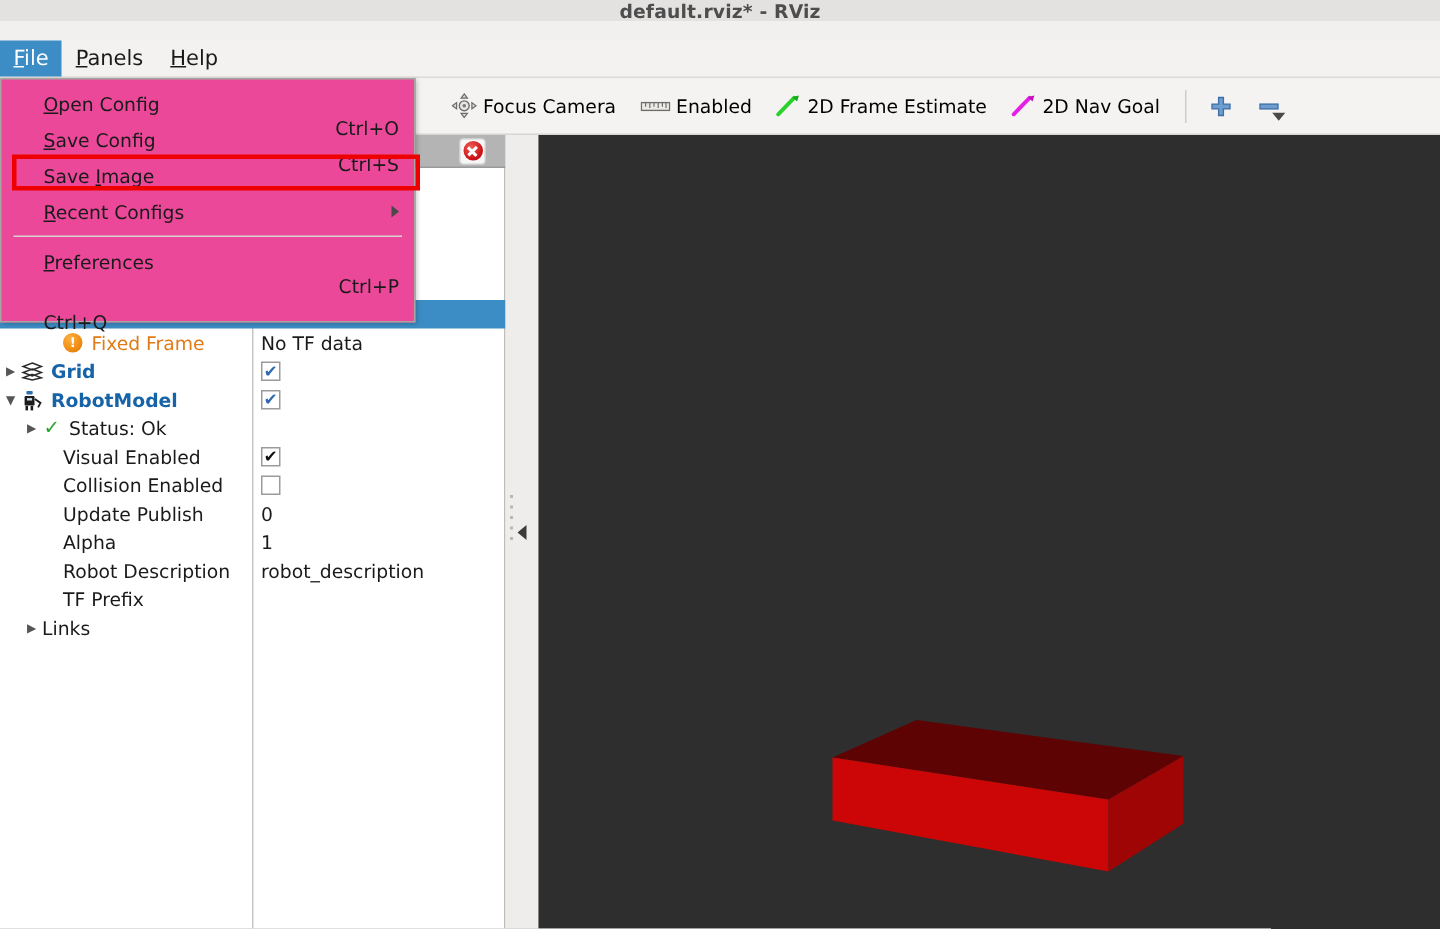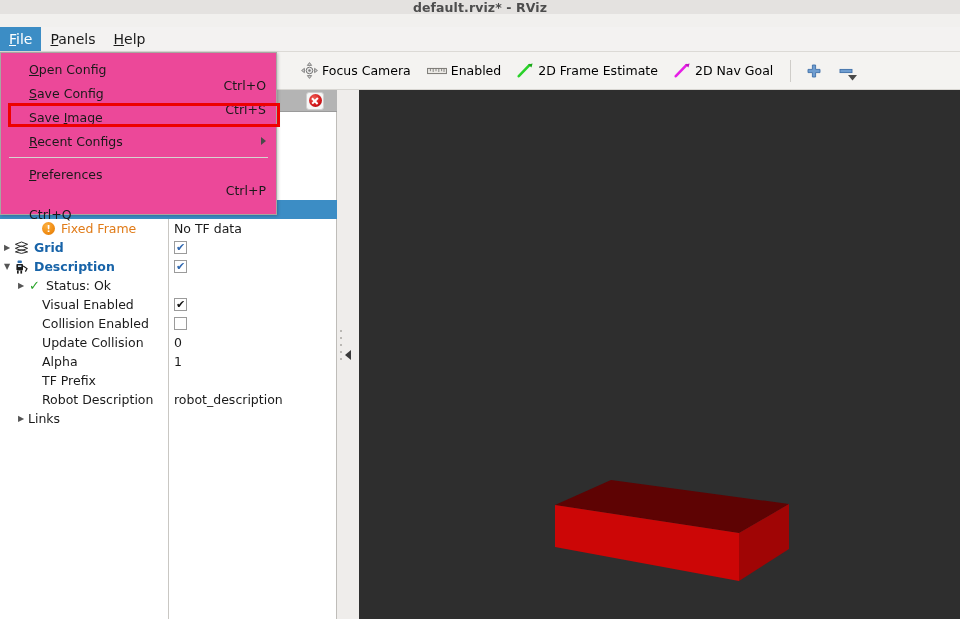--- a/index.html
+++ b/index.html
@@ -333,21 +333,21 @@
             <div class="label-cell">
               <span class="twisty">▼</span>
               <span class="grid-ico"><svg width="15" height="14" viewBox="0 0 15 14">
                   <rect x="3.6" y="0.6" width="4.2" height="2.4" rx="0.6" fill="#2f6fae"></rect>
                   <rect x="2.4" y="4" width="6.6" height="6.4" rx="0.8" fill="#1c1c1c"></rect>
                   <rect x="4" y="5.4" width="3.4" height="1.6" fill="#cfe4f5"></rect>
                   <path d="M9.2 6 L13 8.6 L11.4 11.6" stroke="#1c1c1c" stroke-width="1.2" fill="none"></path>
                   <rect x="3" y="10.6" width="1.7" height="3" fill="#1c1c1c"></rect>
                   <rect x="6.4" y="10.6" width="1.7" height="3" fill="#1c1c1c"></rect>
                 </svg></span>
-              <span class="name display">Description</span>
+              <span class="name display">RobotModel</span>
             </div>
             <div class="value-cell">
               <span class="cbox blue">✔</span>
             </div>
           </div>
           <div class="row">
             <div class="label-cell">
               <span class="spacer14"></span>
               <span class="twisty">▶</span>
               <span class="check-ico">✓</span>
@@ -375,21 +375,21 @@
             </div>
             <div class="value-cell">
               <span class="cbox off">✔</span>
             </div>
           </div>
           <div class="row">
             <div class="label-cell">
               <span class="spacer14"></span>
               <span class="spacer14"></span>
               <span class="twisty"></span>
-              <span class="name ">Update Collision</span>
+              <span class="name ">Update Publish</span>
             </div>
             <div class="value-cell">
               <span class="val">0</span>
             </div>
           </div>
           <div class="row">
             <div class="label-cell">
               <span class="spacer14"></span>
               <span class="spacer14"></span>
               <span class="twisty"></span>
@@ -397,34 +397,34 @@
             </div>
             <div class="value-cell">
               <span class="val">1</span>
             </div>
           </div>
           <div class="row">
             <div class="label-cell">
               <span class="spacer14"></span>
               <span class="spacer14"></span>
               <span class="twisty"></span>
+              <span class="name ">Robot Description</span>
+            </div>
+            <div class="value-cell">
+              <span class="val">robot_description</span>
+            </div>
+          </div>
+          <div class="row">
+            <div class="label-cell">
+              <span class="spacer14"></span>
+              <span class="spacer14"></span>
+              <span class="twisty"></span>
               <span class="name ">TF Prefix</span>
             </div>
             <div class="value-cell"></div>
-          </div>
-          <div class="row">
-            <div class="label-cell">
-              <span class="spacer14"></span>
-              <span class="spacer14"></span>
-              <span class="twisty"></span>
-              <span class="name ">Robot Description</span>
-            </div>
-            <div class="value-cell">
-              <span class="val">robot_description</span>
-            </div>
           </div>
           <div class="row">
             <div class="label-cell">
               <span class="spacer14"></span>
               <span class="twisty">▶</span>
               <span class="name ">Links</span>
             </div>
             <div class="value-cell"></div>
           </div>
         </div>

